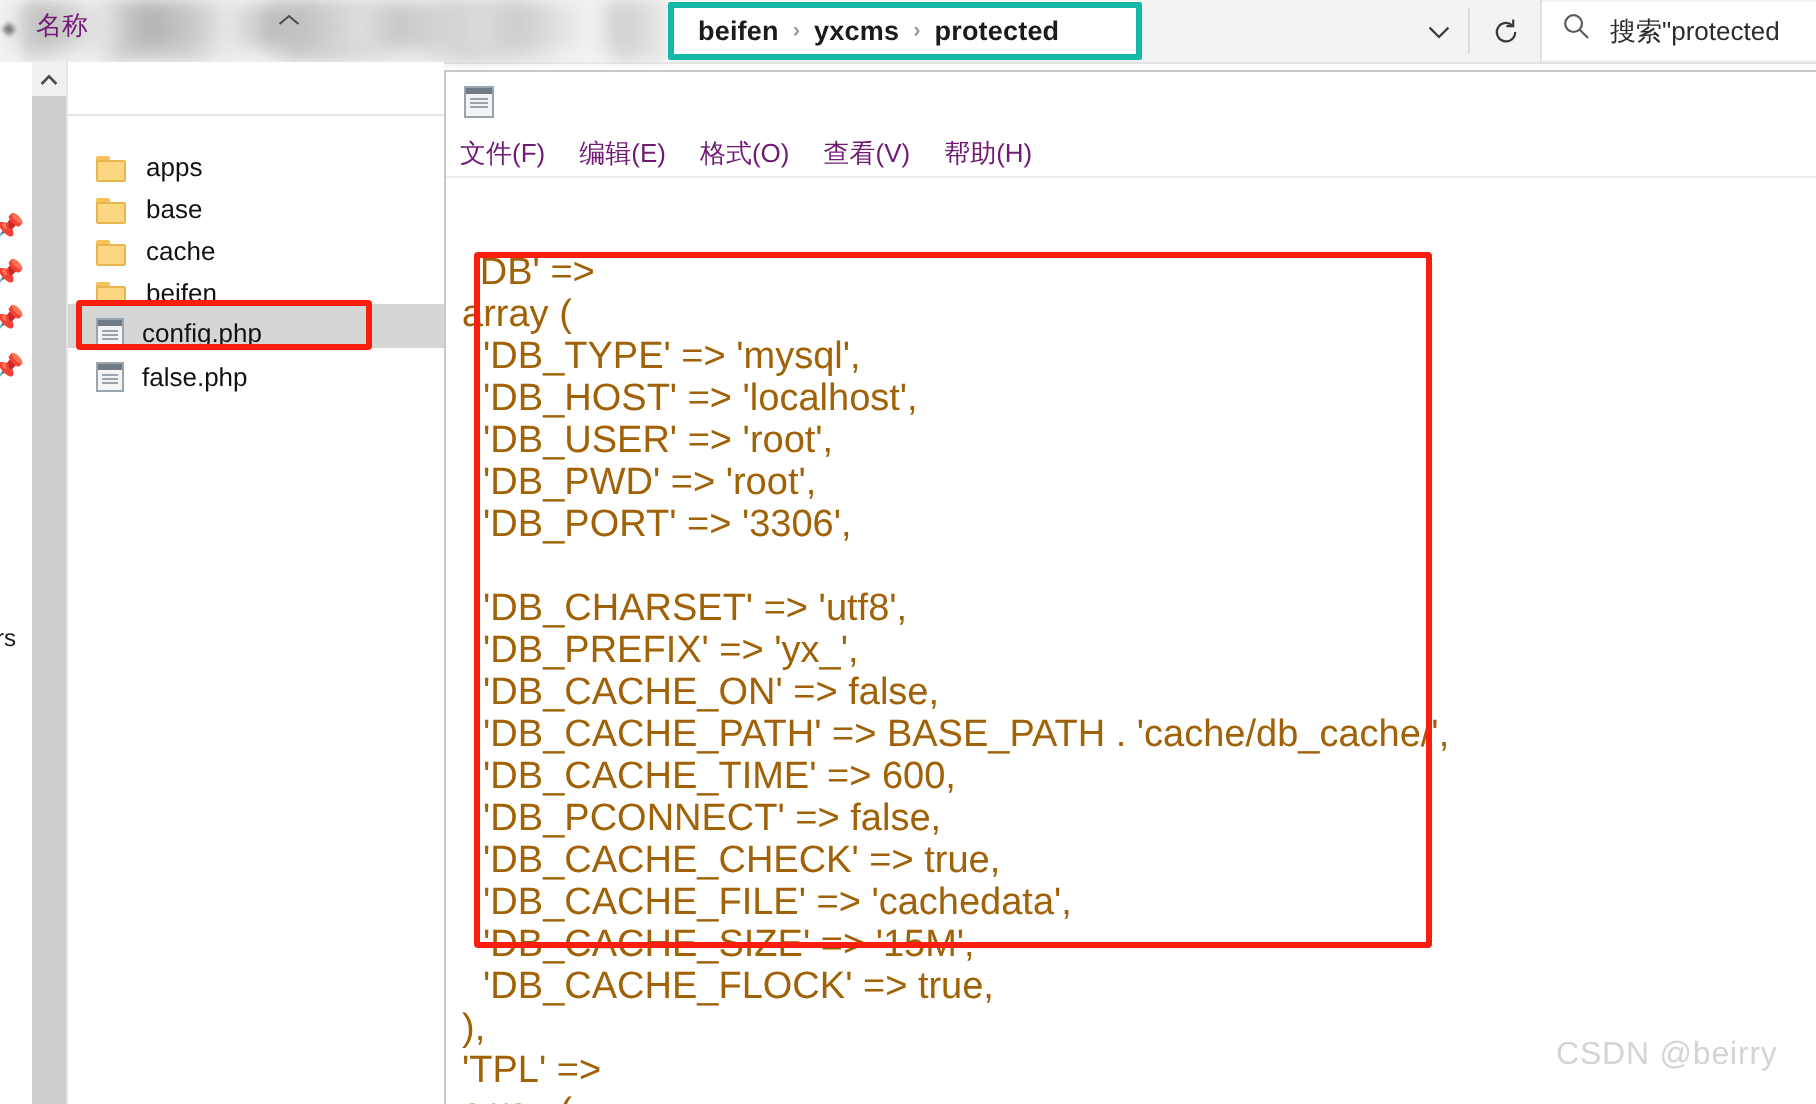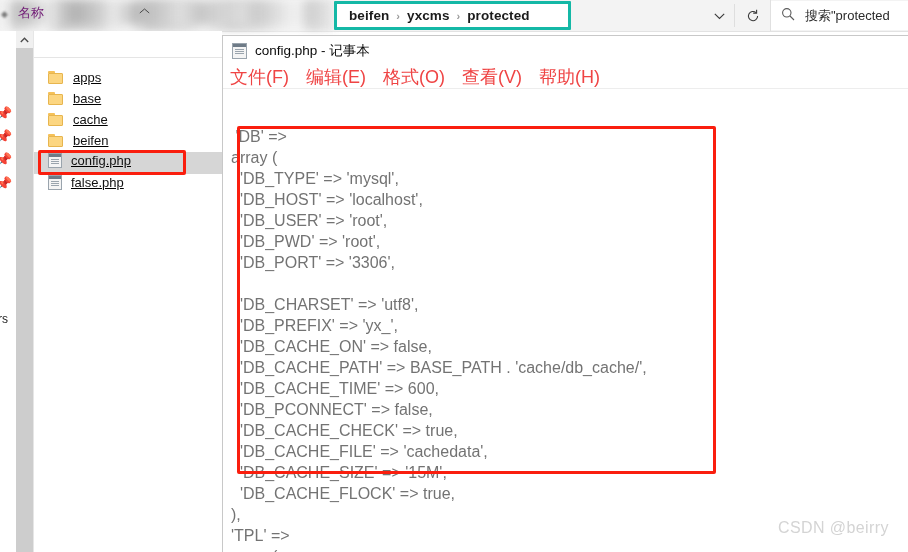--- a/index.html
+++ b/index.html
@@ -227,24 +227,23 @@
     left: 139px; top: 5px;
     font-size: 10px;
     color: #4a4a4a;
   }
   .file-row {
     position: absolute;
     left: 34px;
     height: 21px;
     width: 188px;
     display: flex;
-    align-items: flex-start;
+    align-items: flex-end;
     padding-left: 14px;
     box-sizing: border-box;
-    text-decoration: underline;
   }
   .file-row.selected {
     background: #d6d6d6;
   }
   .folder-icon {
     width: 16px; height: 14px;
     position: relative;
     margin-right: 9px;
     flex: 0 0 auto;
   }
@@ -378,39 +377,39 @@
     left: 0; top: 29px;
     width: 100%; height: 24px;
     background: #ffffff;
     display: flex;
     align-items: center;
     padding-left: 7px;
     box-sizing: border-box;
     border-bottom: 1px solid #ededed;
   }
   .menu-item {
-    font-size: 18px;
-    color: #ef4444;
+    font-size: 13px;
+    color: #701a75;
     margin-right: 17px;
     white-space: nowrap;
   }
 
   #notepad-text-area {
     position: absolute;
     left: 0; top: 54px;
     width: 686px; height: 463px;
     background: #ffffff;
     overflow: hidden;
   }
   .code-line {
     position: absolute;
     left: 8px;
-    font-size: 16px;
+    font-size: 19px;
     line-height: 21px;
-    color: #737373;
+    color: #a16207;
     white-space: pre;
     font-family: "Liberation Sans", sans-serif;
     text-align: center;
   }
 
   
   #code-callout {
     position: absolute;
     left: 237px; top: 126px;
     width: 479px; height: 348px;
@@ -529,21 +528,20 @@
     <span class="php-icon"></span>
     <span class="file-name">false.php</span>
   </div>
 
   <div id="config-callout"></div>
 
   <div id="notepad-window">
 
     <div id="notepad-titlebar">
       <span id="notepad-app-icon"></span>
-      <span id="notepad-title-text">config.php - 记事本</span>
     </div>
 
     <div id="notepad-menubar">
       <span class="menu-item">文件(F)</span>
       <span class="menu-item">编辑(E)</span>
       <span class="menu-item">格式(O)</span>
       <span class="menu-item">查看(V)</span>
       <span class="menu-item">帮助(H)</span>
     </div>
 

